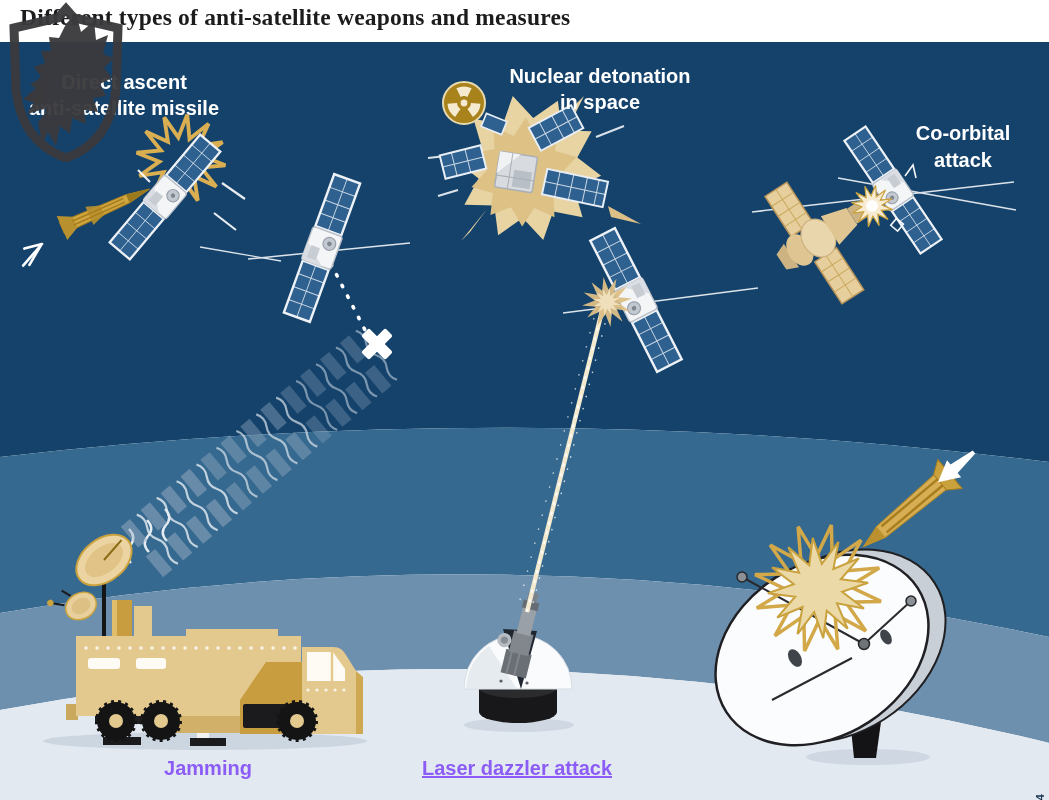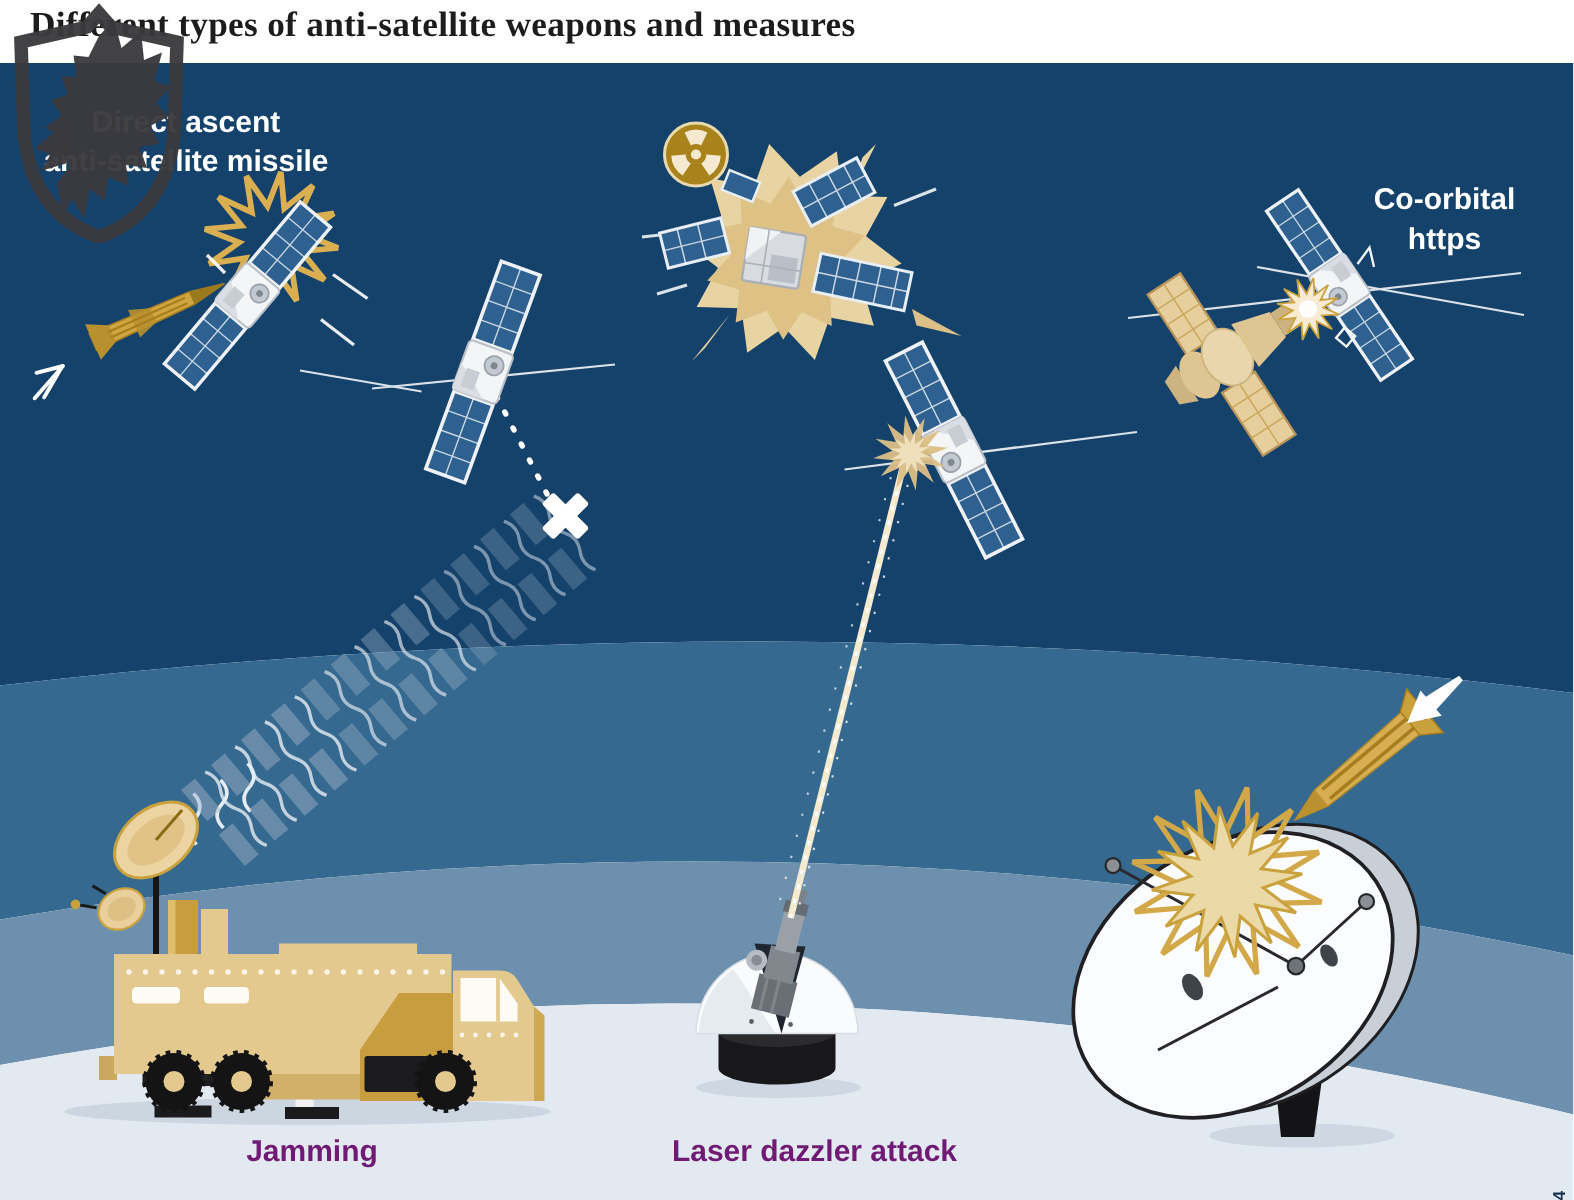--- a/index.html
+++ b/index.html
@@ -5,21 +5,21 @@
   html,body{margin:0;padding:0;background:#ffffff;}
   .stage{position:relative;width:1049px;height:800px;overflow:hidden;background:#ffffff;
          font-family:"Liberation Sans","DejaVu Sans",sans-serif;}
   .scene{position:absolute;left:0;top:0;z-index:1;}
   .page-title{position:absolute;left:20px;top:4px;z-index:3;
       font-family:"Liberation Serif","DejaVu Serif",serif;font-weight:bold;
       font-size:23.5px;color:#1c1c1c;letter-spacing:.2px;white-space:nowrap;}
   .sky-label{position:absolute;z-index:2;color:#ffffff;font-weight:bold;
       font-size:20px;line-height:26px;text-align:center;}
   .sky-label.left-align{text-align:center;line-height:27px;}
-  .ground-label{position:absolute;z-index:2;color:#701a75;font-weight:bold;
+  .ground-label{position:absolute;z-index:2;color:#8b5cf6;font-weight:bold;
       font-size:20px;line-height:22px;text-align:center;}
   .logo{position:absolute;left:4px;top:2px;z-index:6;}
   .credits{position:absolute;right:3px;bottom:6px;z-index:4;
       transform-origin:100% 100%;transform:rotate(-90deg);
       display:flex;flex-direction:column;gap:4px;color:#16324f;white-space:nowrap;}
   .credit-row{display:flex;align-items:center;gap:5px;}
   .source-text{font-size:11.5px;font-weight:bold;}
 </style>
 </head>
 <body>
@@ -365,28 +365,32 @@
   </g>
 </svg>
 
 <div class="page-title">Different types of anti-satellite weapons and measures</div>
 
 <div class="sky-label" style="left:14px;top:69px;width:220px;">
   <div>Direct ascent</div>
   <div>anti-satellite missile</div>
 </div>
 
+<div class="sky-label" style="left:500px;top:63px;width:200px;">
+  <div>Nuclear detonation</div>
+  <div>in space</div>
+</div>
 
 <div class="sky-label left-align" style="left:893px;top:120px;width:140px;">
   <div>Co-orbital</div>
-  <div>https</div>
+  <div>attack</div>
 </div>
 
 <div class="ground-label" style="left:128px;top:757px;width:160px;">Jamming</div>
-<div class="ground-label" style="left:423px;top:757px;width:240px;">Laser dazzler attack</div>
+<div class="ground-label" style="left:397px;top:757px;width:240px;text-decoration:underline;">Laser dazzler attack</div>
 
 <svg class="logo" width="124" height="160" viewBox="0 0 124 160">
   <path d="M10,26 L54,16 L62,7 L70,16 L114,26 L112,88 C108,124 90,146 62,156 C34,146 16,124 12,88 Z" fill="none" stroke="#3a3a3d" stroke-width="9" opacity=".96"></path>
   <path d="M62,22 L72,11 L77,30 L90,19 L92,38 L104,33 L99,52 L110,56 L100,66 L108,76 L96,82 L102,94 L89,96 L94,110 L80,108 L82,122 L68,116 L66,132 L56,124 L52,144 L44,130 L38,142 L34,120 L42,110 L38,100 L28,104 L35,88 L26,83 L37,75 L30,65 L41,61 L37,49 L47,49 L45,35 L55,36 Z" fill="#3a3a3d" opacity=".96"></path>
   <path d="M44,76 L19,97 L30,101 L23,112 L40,107 Z" fill="#3a3a3d" opacity=".96"></path>
 </svg>
 
 <div class="credits">
   <div class="credit-row">
     

